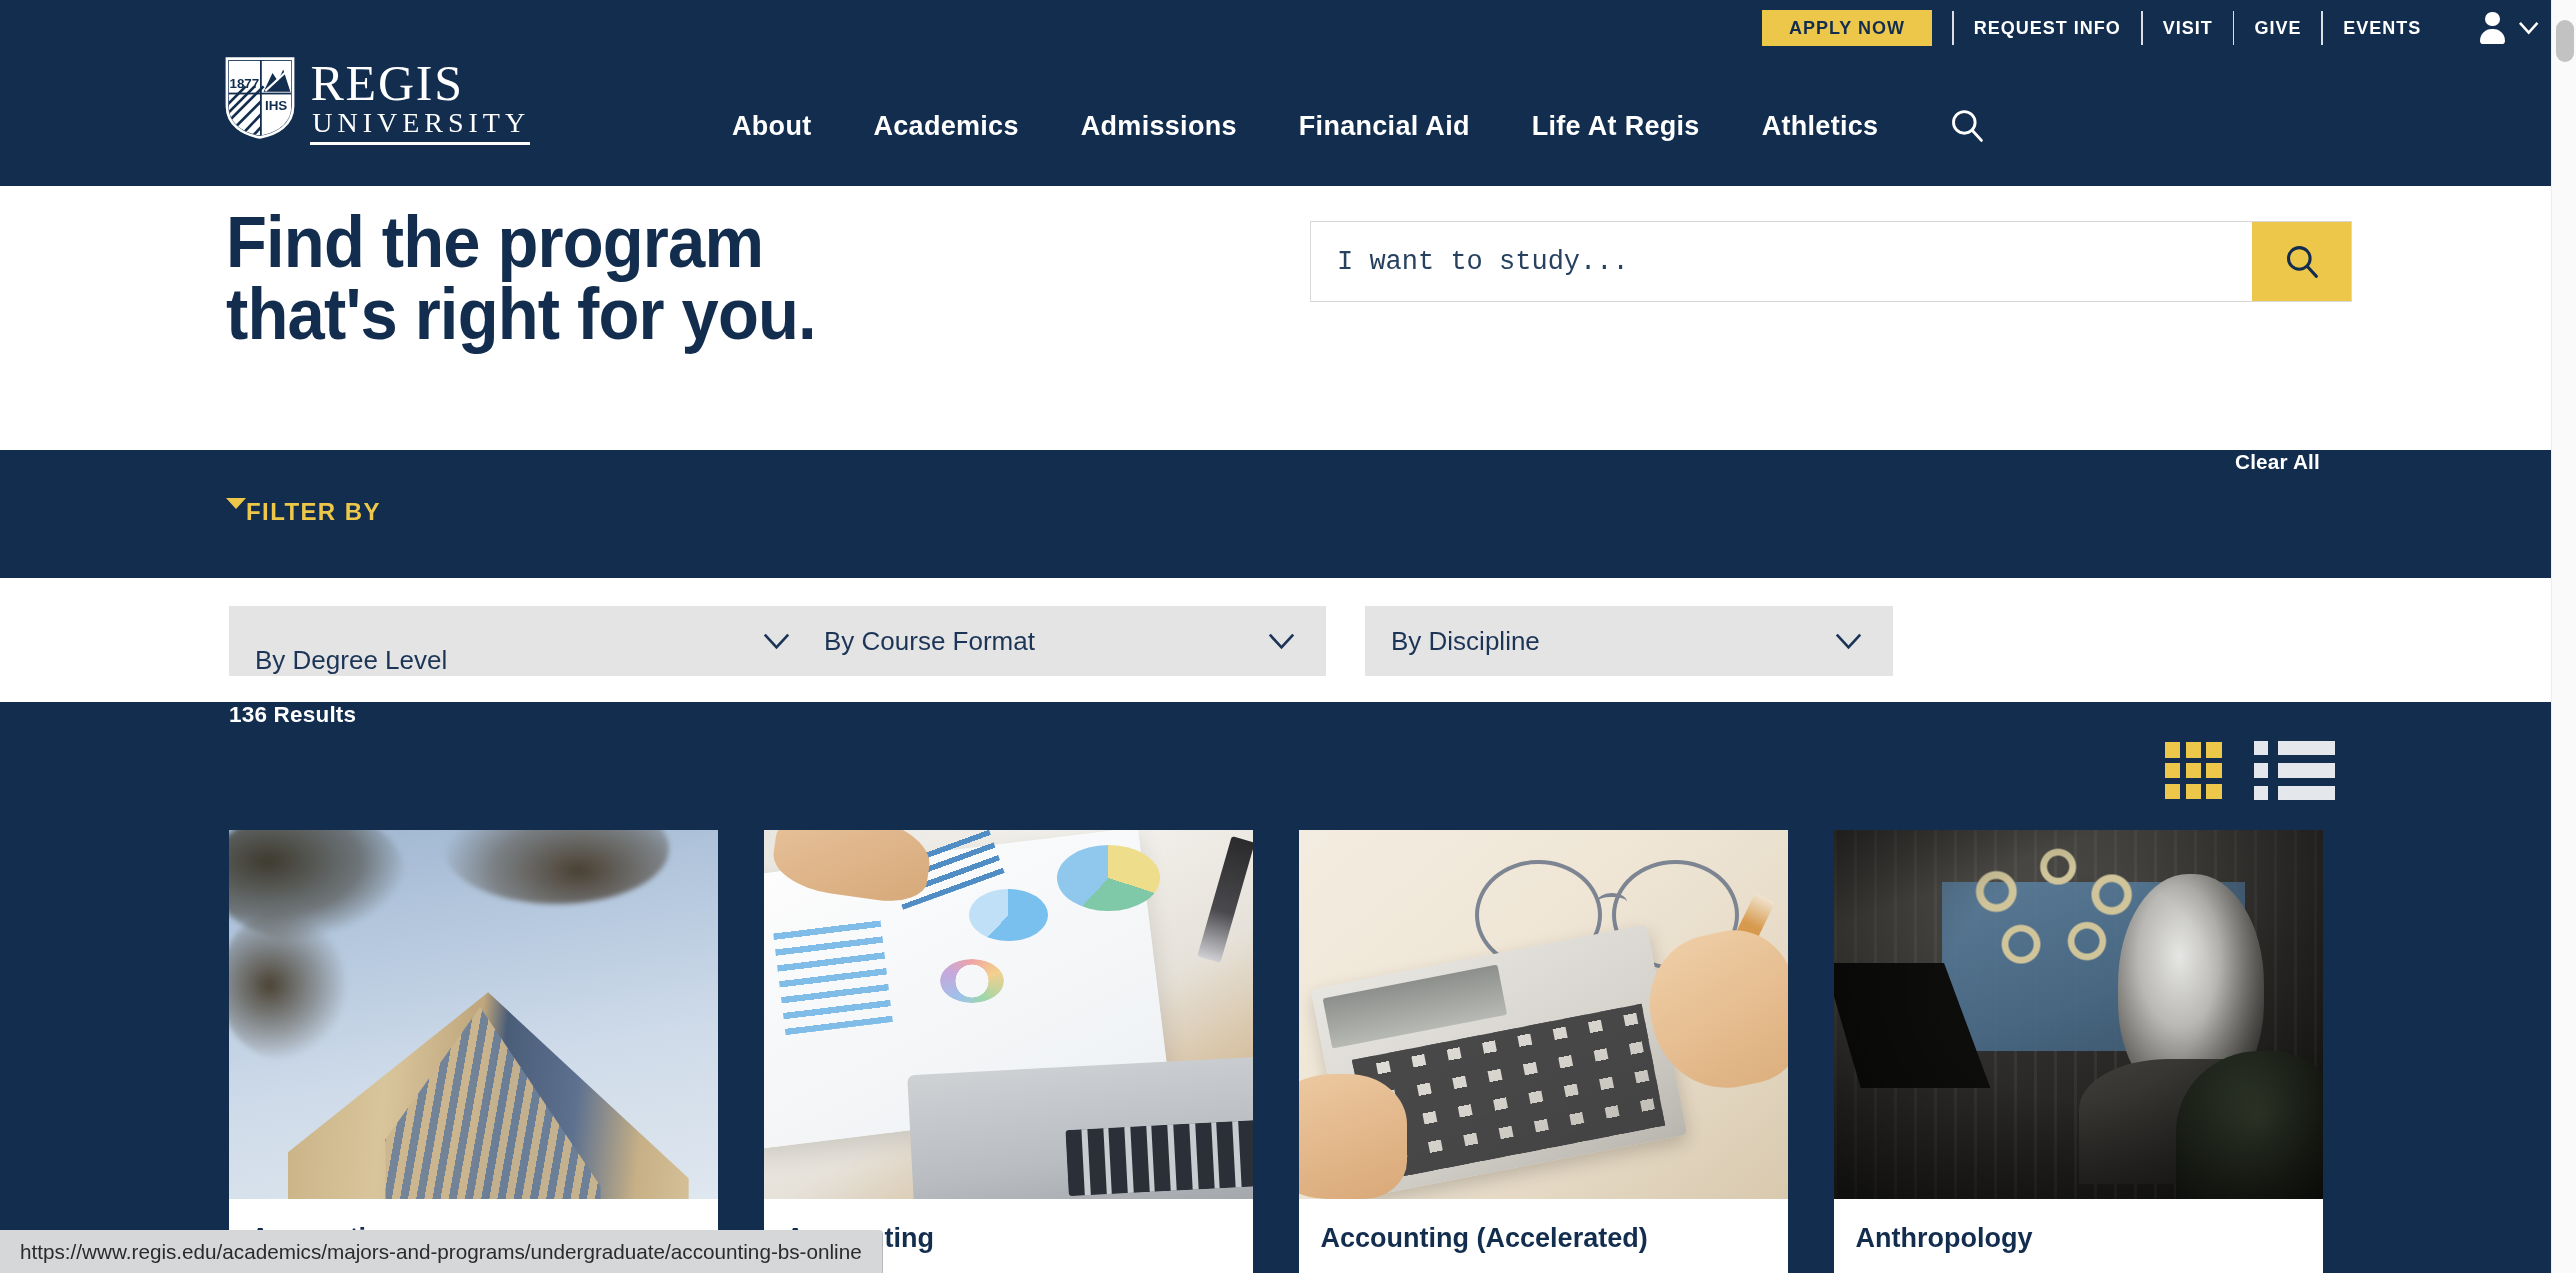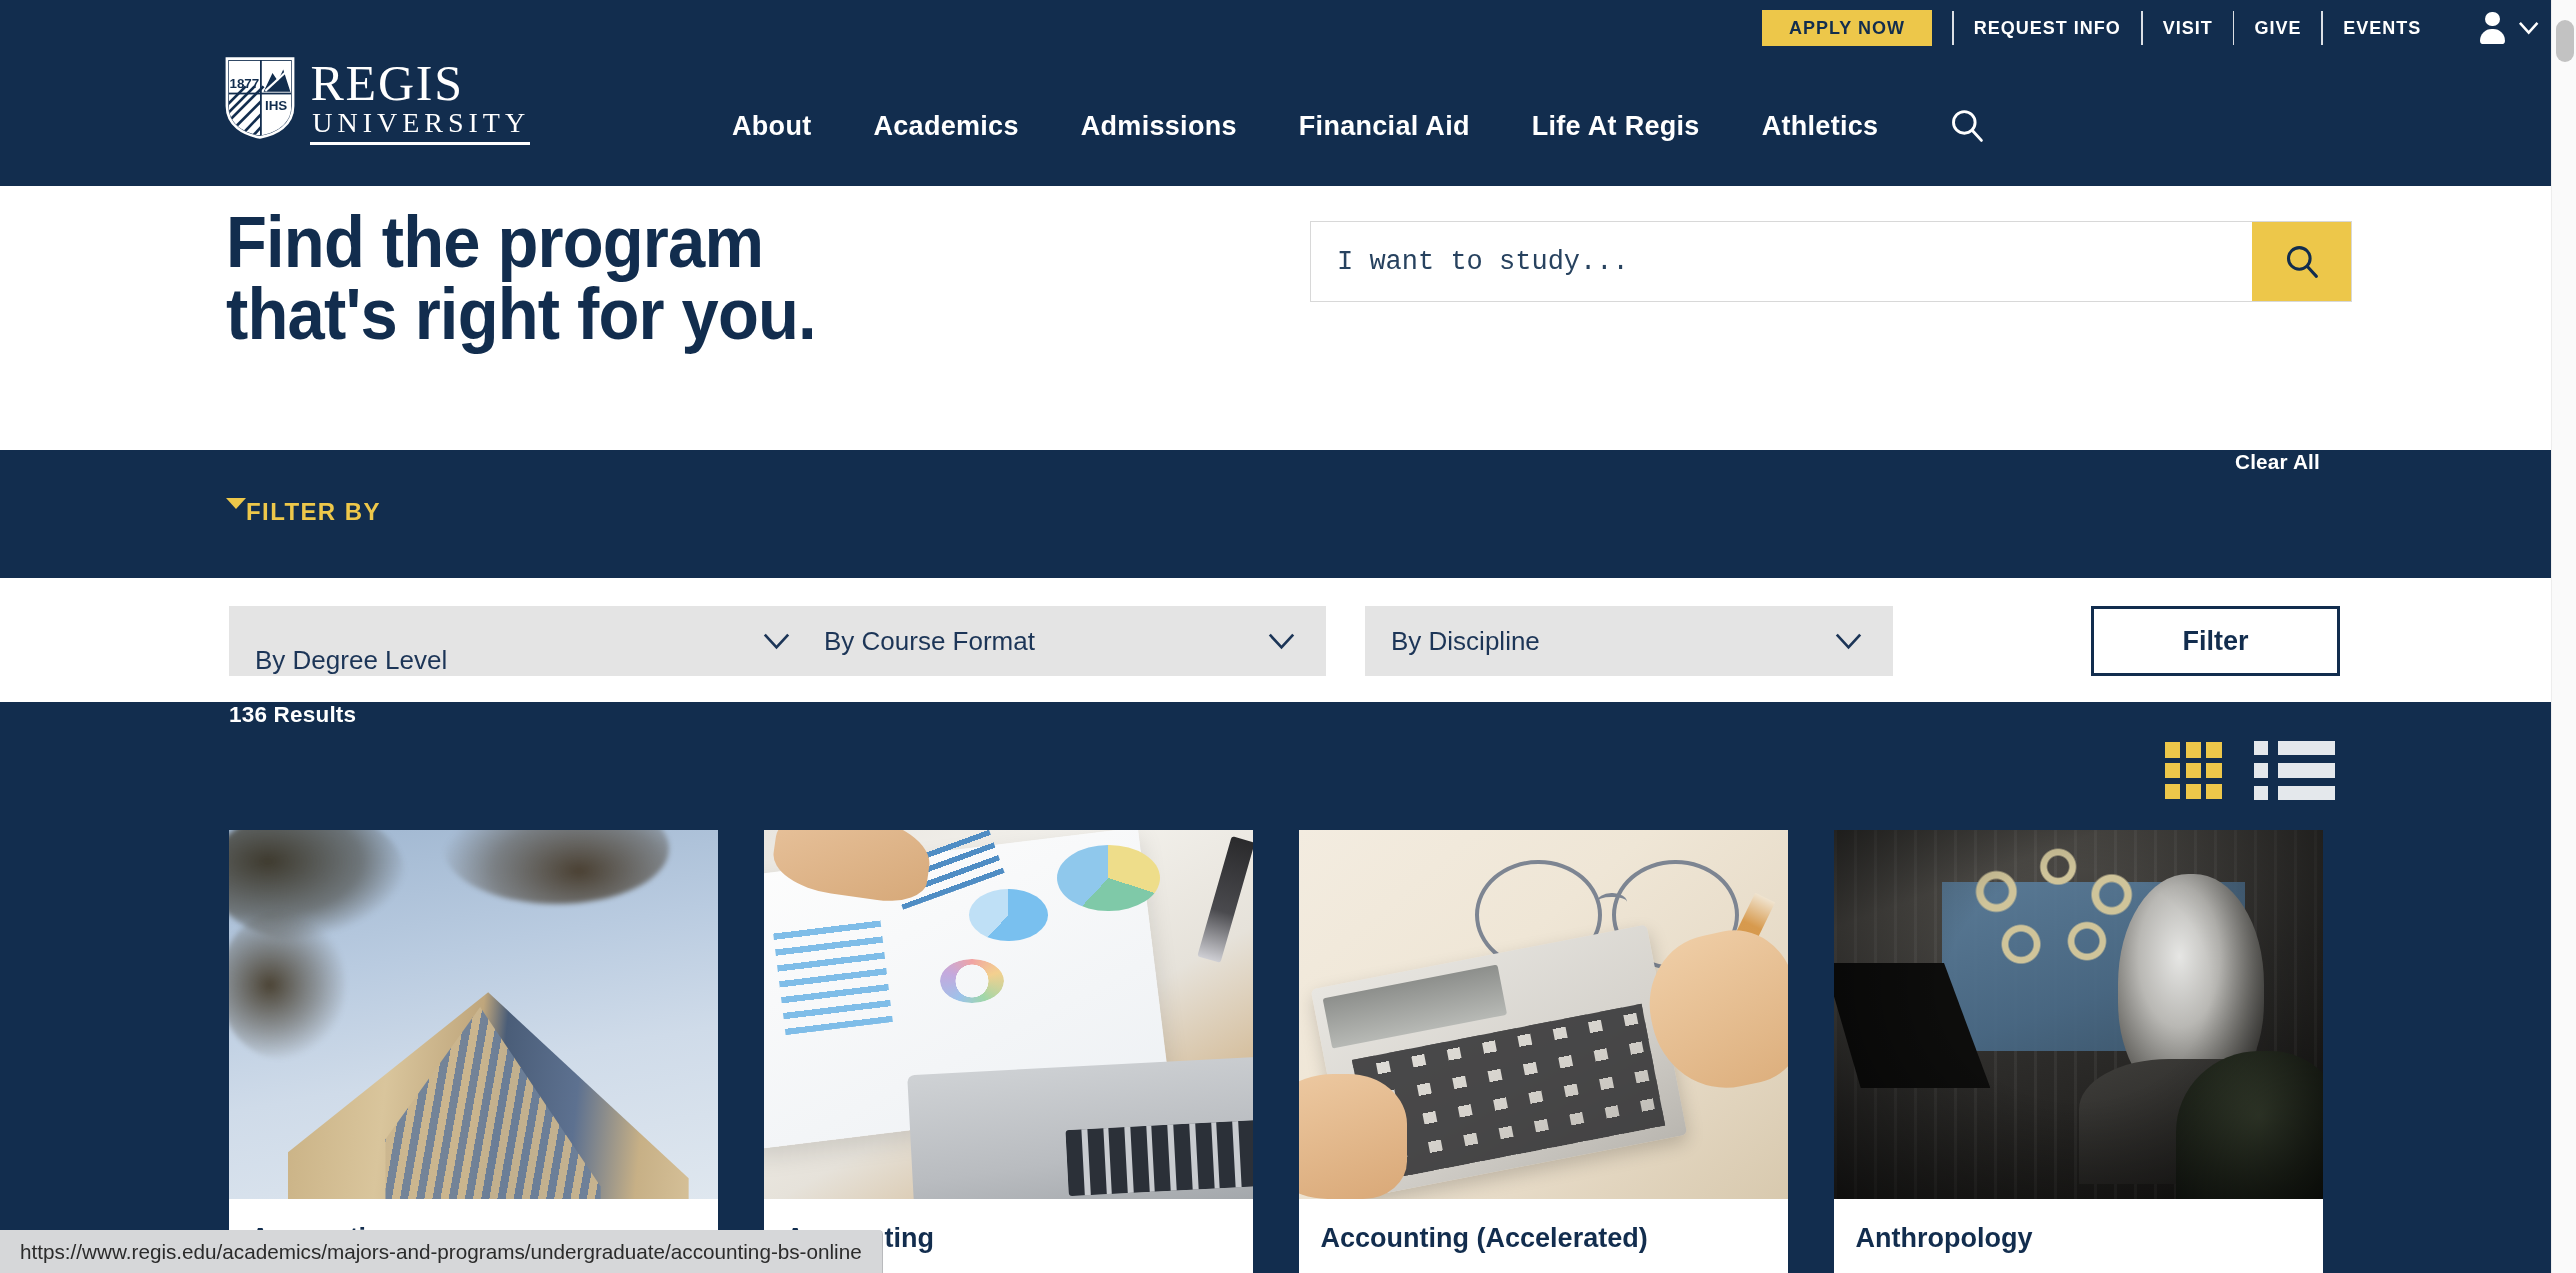--- a/index.html
+++ b/index.html
@@ -359,21 +359,20 @@
       <svg class="dd-chev" width="29" height="18" viewBox="0 0 32 20">
         <path d="M3 3 L16 17 L29 3" fill="none" stroke="#1c3557" stroke-width="3"></path>
       </svg>
     </div>
     <div class="dd dd3">
       <span class="dd-label">By Discipline</span>
       <svg class="dd-chev" width="29" height="18" viewBox="0 0 32 20">
         <path d="M3 3 L16 17 L29 3" fill="none" stroke="#1c3557" stroke-width="3"></path>
       </svg>
     </div>
-    <button class="filter-btn">Filter</button>
   </div>
 
   <div class="results">
     <div class="results-count">136 Results</div>
 
     <div class="viewtoggles">
       <span class="grid-icon">
         <i></i>
           <i></i>
           <i></i>

